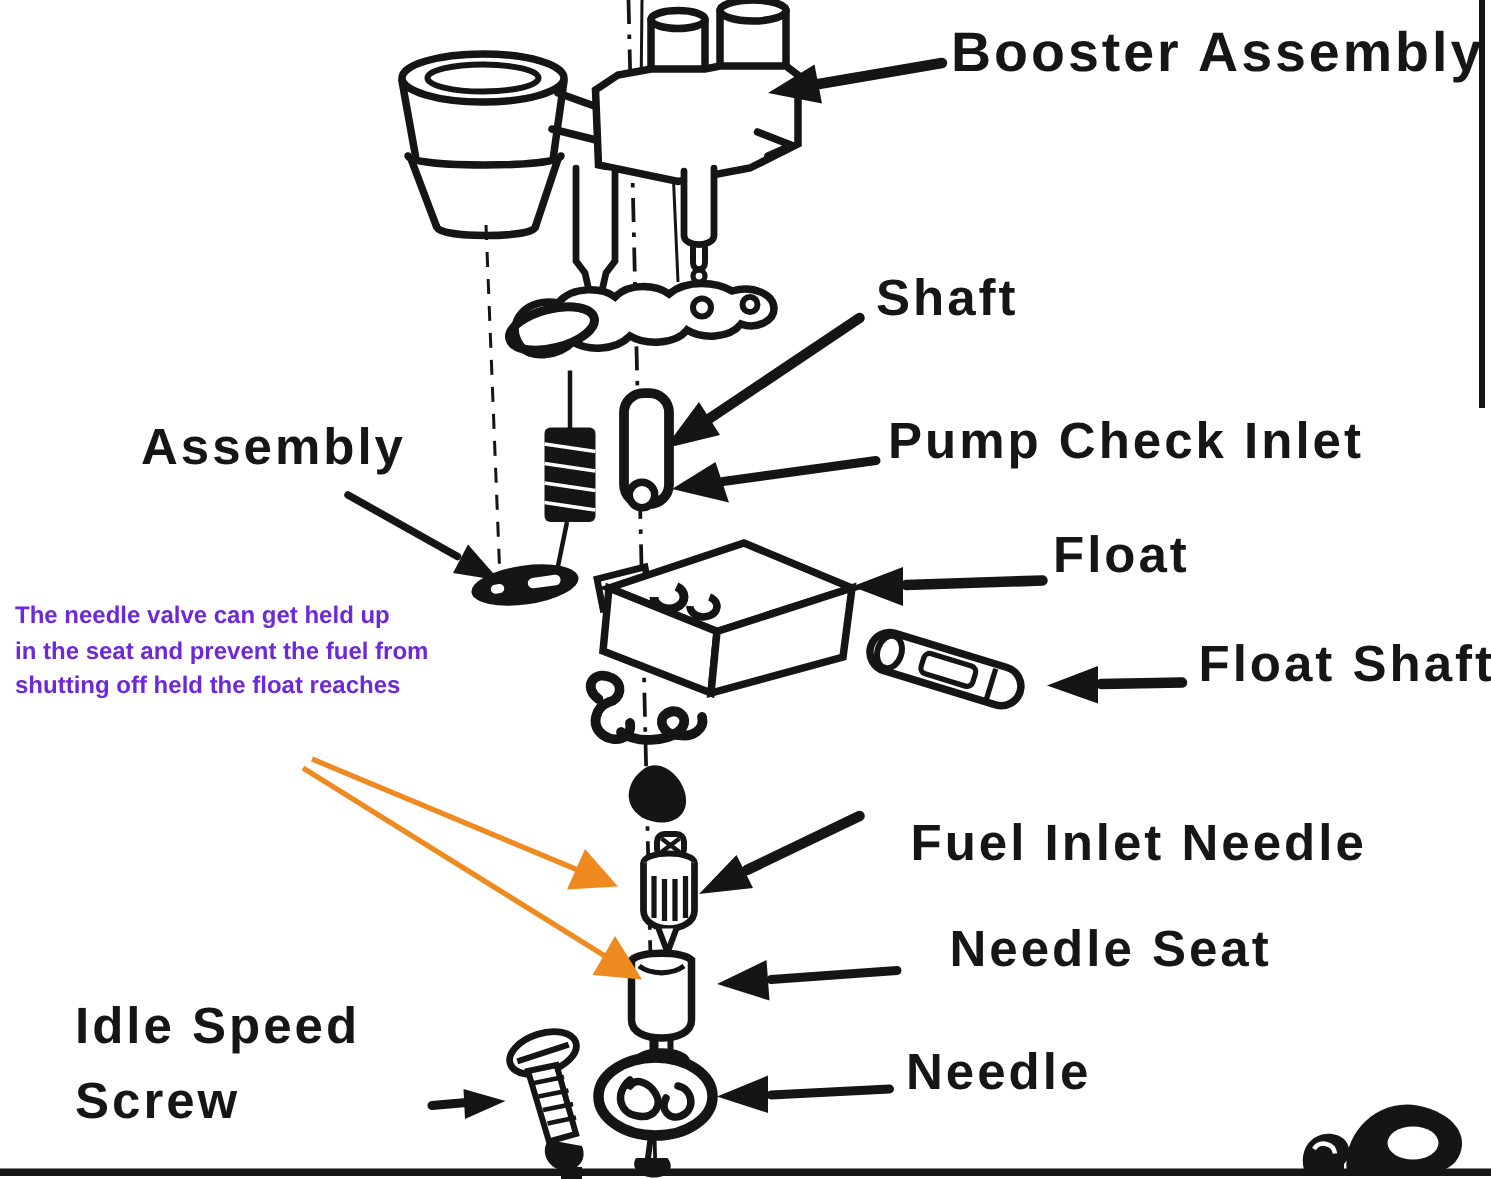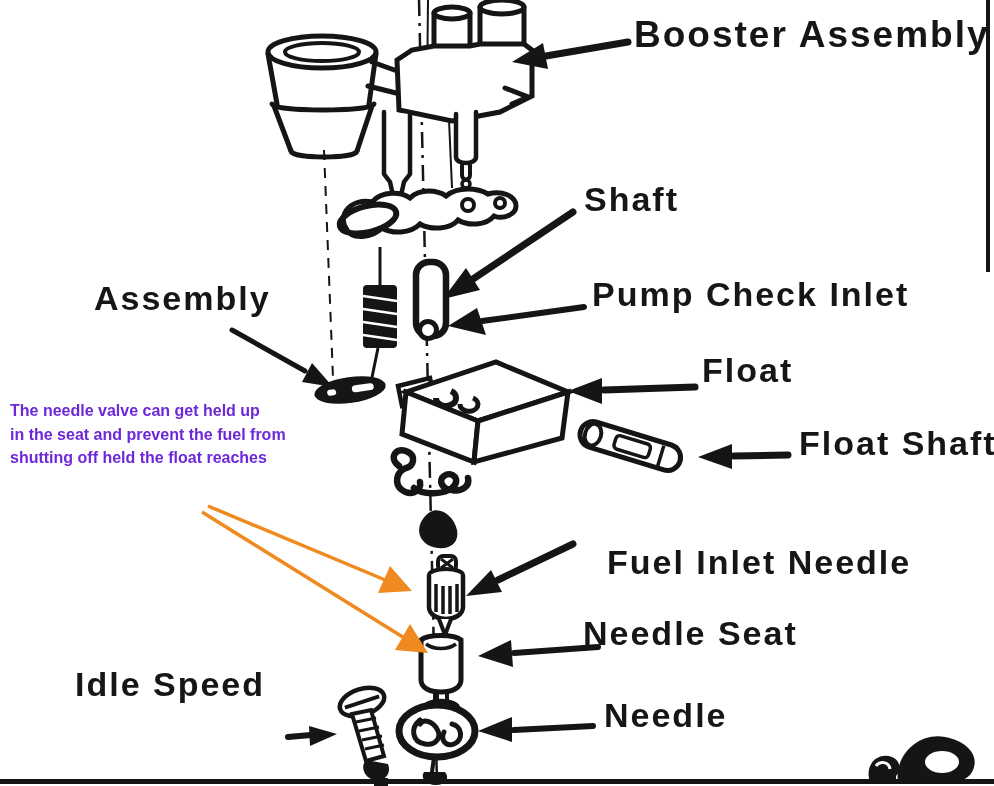--- a/index.html
+++ b/index.html
@@ -19,25 +19,25 @@
     white-space:nowrap;
     line-height:1.1;
   }
   .lbl-booster{left:634px;top:15px;font-size:37px;}
   .lbl-weight{left:584px;top:181px;}
   .lbl-pump{left:592px;top:276px;}
   .lbl-retainer{left:94px;top:280px;}
   .lbl-float{left:702px;top:352px;}
   .lbl-floatshaft{left:799px;top:425px;}
   .lbl-fuelinlet{left:582px;top:544px;margin-left:25px;}
-  .lbl-needleseat{left:583px;top:615px;}
+  .lbl-needleseat{left:633px;top:615px;}
   .lbl-shield{left:604px;top:697px;}
   .lbl-idle{
     left:50px;top:659px;width:240px;
-    text-align:center;line-height:50px;
+    text-align:left;line-height:50px;
   }
   .lbl-idle span{display:block;}
   .annotation{
     position:absolute;
     left:10px;top:399px;
     color:#6d28d9;
     font-weight:700;
     font-size:16px;
     line-height:23.5px;
     white-space:nowrap;
@@ -263,19 +263,20 @@
 <div class="part-label lbl-weight">Shaft</div>
 <div class="part-label lbl-pump">Pump Check Inlet</div>
 <div class="part-label lbl-retainer">Assembly</div>
 <div class="part-label lbl-float">Float</div>
 <div class="part-label lbl-floatshaft">Float Shaft</div>
 <div class="part-label lbl-fuelinlet">Fuel Inlet Needle</div>
 <div class="part-label lbl-needleseat">Needle Seat</div>
 <div class="part-label lbl-shield">Needle</div>
 <div class="part-label lbl-idle">
   <span>Idle Speed</span>
+  <span>Screw</span>
 </div>
 
 <div class="annotation">
   <div>The needle valve can get held up</div>
   <div>in the seat and prevent the fuel from</div>
   <div>shutting off held the float reaches</div>
 </div>
 
 </body></html>

